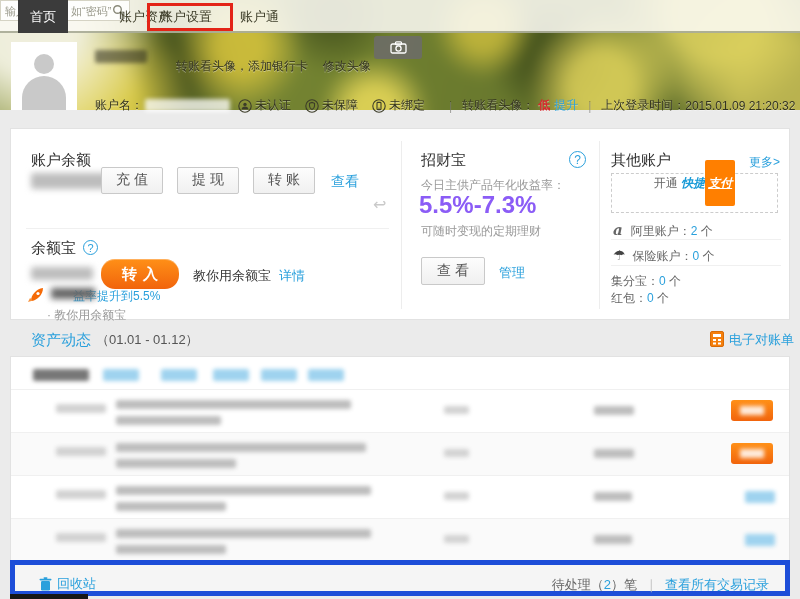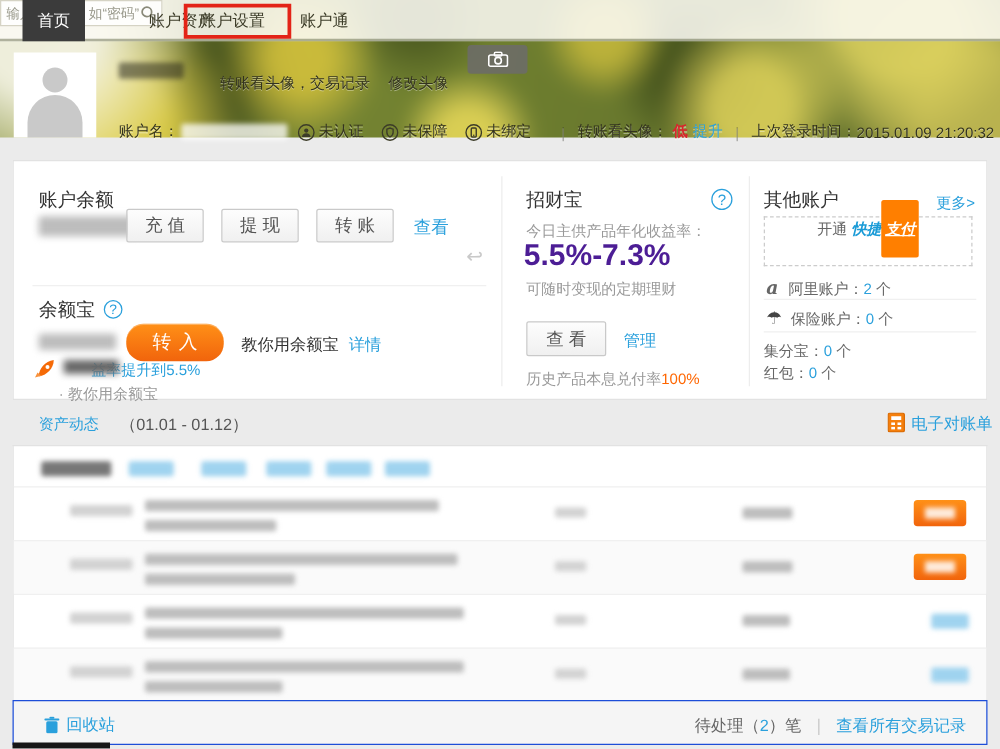--- a/index.html
+++ b/index.html
@@ -63,30 +63,30 @@
   
   .main-panel { left:10px; top:128px; width:780px; height:192px; background:#fff; border:1px solid #e2e2e2; z-index:3; }
   .vdiv1 { left:390px; top:12px; width:1px; height:168px; background:#ededed; position:absolute; }
   .vdiv2 { left:588px; top:12px; width:1px; height:168px; background:#ededed; position:absolute; }
   .p-title { font-size:15px; color:#333; }
   .gray12 { font-size:12px; color:#999; }
   .dark13 { font-size:13px; color:#333; }
   .blue-link { color:#2aa0dc; cursor:pointer; text-decoration:none; }
   .btn-plain { position:absolute; width:62px; height:27px; border:1px solid #c9c9c9; border-radius:2px;
     background:linear-gradient(#fdfdfd,#f0f0f0); font-size:14px; color:#555; text-align:center; line-height:25px;
-    letter-spacing:4px; text-indent:4px; cursor:pointer; }
+    letter-spacing:4px; text-indent:4px; cursor:pointer;font-family:Liberation Mono, monospace; }
   .amount-smudge { background:#bdbdbd; filter:blur(3px); border-radius:2px; position:absolute; }
   .qmark { display:inline-flex; width:15px; height:15px; border:1px solid #2aa0dc; border-radius:50%;
     color:#2aa0dc; font-size:11px; align-items:center; justify-content:center; cursor:pointer; }
   .btn-orange { position:absolute; left:90px; top:130px; width:78px; height:30px; border-radius:14px;
-    background:linear-gradient(#ff9017,#f1640c); color:#fff; font-size:15px; font-weight:normal;
+    background:linear-gradient(#ff9017,#f1640c); color:#fff; font-size:15px; font-weight:bold;
     text-align:center; line-height:30px; letter-spacing:6px; text-indent:6px; cursor:pointer;
     box-shadow:inset 0 1px 0 rgba(255,255,255,.3); }
   .hdiv { position:absolute; height:1px; background:#f0f0f0; }
-  .rate-big { font-size:24px; font-weight:bold; color:#4c1d95; }
+  .rate-big { font-size:24px; font-weight:bold; color:#8b5cf6; }
   .dashed-box { position:absolute; left:600px; top:44px; width:167px; height:40px; border:1px dashed #ccc;
     text-align:center; font-size:12px; line-height:1.6; cursor:pointer; }
   .qp1 { color:#1a9bd7; font-weight:bold; font-style:italic; }
   .qp2 { background:#ff7f00; color:#fff; font-weight:bold; font-style:italic; padding:16px 3px; border-radius:2px;text-decoration:underline; }
   .oa-row { position:absolute; font-size:12px; color:#666; }
   .oa-count { color:#2aa0dc; }
   .ali-glyph { font-family:"DejaVu Serif","Liberation Serif",serif; font-style:italic; font-weight:bold;
     color:#666; font-size:15px; margin-right:8px; }
   .umb-glyph { font-family:"DejaVu Sans",sans-serif; color:#444; font-size:14px; margin-right:7px; }
 
@@ -105,21 +105,21 @@
   .trow { position:absolute; left:0; width:778px; height:43px; border-top:1px solid #f0f0f0; }
   .trow.alt { background:#fafafa; }
   .sm { position:absolute; background:#d2d2d2; filter:blur(2px); border-radius:2px; }
   .sm.dk { background:#bdbdbd; }
   .row-btn-orange { position:absolute; left:720px; top:10px; width:42px; height:21px; border-radius:3px;
     background:linear-gradient(#ff9017,#f1640c); cursor:pointer; }
   .row-btn-orange .in { position:absolute; left:9px; top:6px; width:24px; height:9px; background:rgba(255,255,255,.85); filter:blur(2px); }
   .row-link-blue { position:absolute; left:734px; top:15px; width:30px; height:12px; background:#9fd3ef; filter:blur(2px); border-radius:2px; cursor:pointer; }
 
   
-  .footer-bar { left:10px; top:560px; width:780px; height:36px; background:#f5f5f5; border:1px solid #1d4ed8; z-index:2; }
+  .footer-bar { left:10px; top:560px; width:780px; height:36px; background:#f5f5f5; border:5px solid #1d4ed8; z-index:2; }
   .recycle { position:absolute; left:24px; top:10px; font-size:13px; display:flex; align-items:center; cursor:pointer; }
   .recycle svg { margin-right:5px; }
   .pending { position:absolute; right:16px; top:11px; font-size:13px; color:#666; white-space:nowrap; }
   .black-sliver { left:10px; top:594px; width:78px; height:5px; background:#161616; z-index:8; }
 </style>
 </head>
 <body>
 
 <div class="page">
 
@@ -149,21 +149,21 @@
   </div>
   <div class="abs camera-btn">
     <svg width="17" height="13" viewBox="0 0 17 13">
       <rect x="1" y="3" width="15" height="9" rx="1.5" fill="none" stroke="#fff" stroke-width="1.3"></rect>
       <rect x="5.5" y="0.8" width="6" height="3" rx="1" fill="none" stroke="#fff" stroke-width="1.2"></rect>
       <circle cx="8.5" cy="7.5" r="2.6" fill="none" stroke="#fff" stroke-width="1.3"></circle>
     </svg>
   </div>
   <div class="abs smudge name-smudge"></div>
   <div class="abs hero-text tip-row">
-    <span>转账看头像，交易记录</span>
+    <span>转账看头像，添加银行卡</span>
     <span style="display:inline-block;width:8px;"></span>
     <span>修改头像</span>
   </div>
 
   <div class="abs hero-text acct-row">
     <span>账户名：</span>
     <span class="acct-smudge"></span>
     <span class="badge">
       <svg width="14" height="14" viewBox="0 0 14 14">
         <circle cx="7" cy="7" r="6.2" fill="none" stroke="#3c3c28" stroke-width="1.1"></circle>
@@ -224,23 +224,20 @@
     <div class="abs" style="left:40px;top:159px;width:44px;height:11px;background:#666;filter:blur(3px);z-index:2;"></div>
     <div class="abs gray12" style="left:36px;top:178px;">· 教你用余额宝</div>
 
     <div class="abs p-title" style="left:410px;top:22px;">招财宝</div>
     <span class="abs qmark" style="left:558px;top:22px;width:17px;height:17px;font-size:12px;">?</span>
     <div class="abs gray12" style="left:410px;top:48px;">今日主供产品年化收益率：</div>
     <div class="abs rate-big" style="left:408px;top:62px;">5.5%-7.3%</div>
     <div class="abs gray12" style="left:410px;top:94px;">可随时变现的定期理财</div>
     <div class="btn-plain" style="left:410px;top:128px;width:64px;height:28px;line-height:26px;">查看</div>
     <a class="abs blue-link" style="left:488px;top:135px;font-size:13px;">管理</a>
-    <div class="abs" style="left:410px;top:166px;font-size:12px;">
-      <span class="gray12">历史产品本息兑付率</span><span style="color:#f60;">100%</span>
-    </div>
 
     <div class="abs p-title" style="left:600px;top:22px;">其他账户</div>
     <a class="abs blue-link" style="left:738px;top:25px;font-size:12px;">更多&gt;</a>
     <div class="dashed-box">
       <div>
         <span style="color:#666;">开通</span>
         <span class="qp1">快捷</span><span class="qp2">支付</span>
       </div>
     </div>
     <div class="oa-row" style="left:602px;top:92px;">
@@ -253,21 +250,21 @@
     <div class="hdiv" style="left:600px;top:136px;width:170px;"></div>
     <div class="oa-row" style="left:600px;top:144px;">
       <span>集分宝：</span><span class="oa-count">0</span> <span>个</span>
     </div>
     <div class="oa-row" style="left:600px;top:161px;">
       <span>红包：</span><span class="oa-count">0</span> <span>个</span>
     </div>
   </div>
 
   <div class="abs tabbar">
-    <a class="abs blue-link" style="left:31px;top:9px;font-size:12px;">资产动态</a>
+    <a class="abs blue-link" style="left:31px;top:9px;font-size:15px;">资产动态</a>
     <span class="abs" style="left:96px;top:9px;font-size:13px;color:#555;">（01.01 - 01.12）</span>
     <div class="tab-notch"></div>
     <div class="abs" style="left:710px;top:8px;">
       <svg class="stat-icon" width="14" height="16" viewBox="0 0 14 16">
         <rect x="0.5" y="0.5" width="13" height="15" rx="1.5" fill="#f57f0c" stroke="#d96b05"></rect>
         <rect x="3" y="3" width="8" height="3" fill="#fff"></rect>
         <rect x="3" y="8" width="3" height="2" fill="#fff"></rect>
         <rect x="8" y="8" width="3" height="2" fill="#fff"></rect>
         <rect x="3" y="11.5" width="3" height="2" fill="#fff"></rect>
         <rect x="8" y="11.5" width="3" height="2" fill="#fff"></rect>

